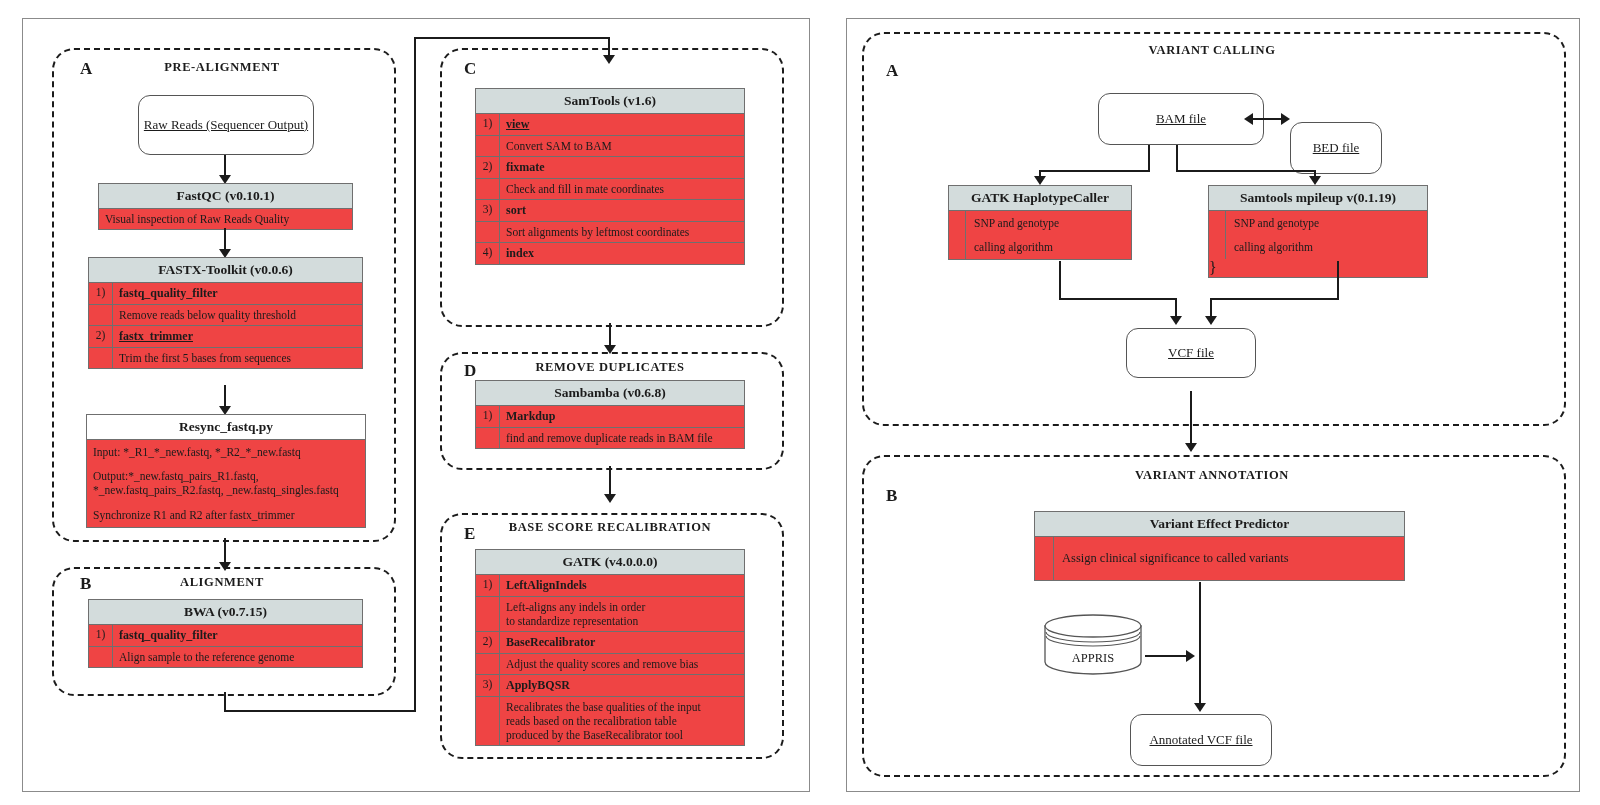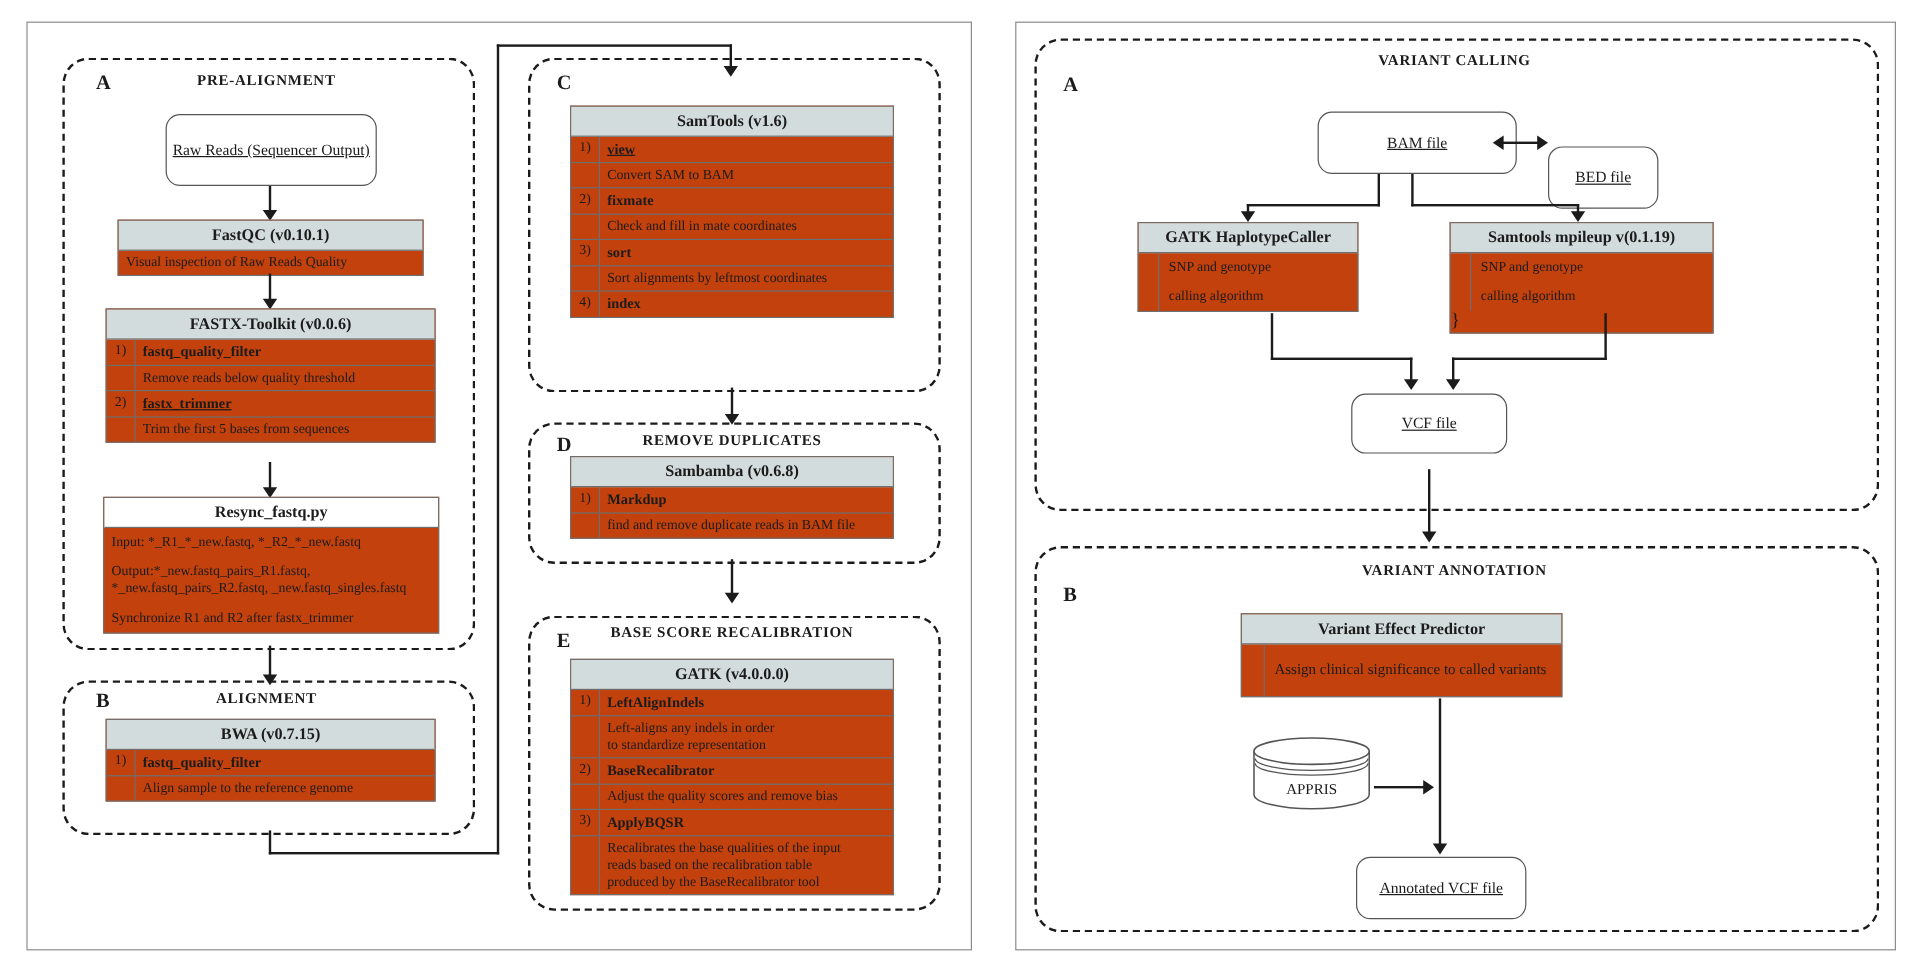--- a/index.html
+++ b/index.html
@@ -10,21 +10,21 @@
   #frame-left{left:22px;top:18px;width:786px;height:772px;}
   #frame-right{left:846px;top:18px;width:732px;height:772px;}
 
   
   .group{position:absolute;border:2px dashed #1b1b1b;border-radius:22px;background:transparent;}
   .group-letter{position:absolute;font-weight:bold;font-size:17px;line-height:1;}
   .group-title{position:absolute;font-weight:bold;font-size:12.5px;letter-spacing:.6px;
                text-align:center;line-height:1;white-space:nowrap;}
 
   
-  .tool{position:absolute;border:1.2px solid #6f6f6f;background:#c2410c;box-sizing:border-box;}
+  .tool{position:absolute;border:1.2px solid #6f6f6f;background:#ef4444;box-sizing:border-box;}
   .tool .hdr{background:#d3dcdc;border-bottom:1.2px solid #6f6f6f;text-align:center;
              font-weight:bold;font-size:13.5px;padding:4px 2px;line-height:1.15;}
   .tool .hdr.plain{background:#fff;}
   .row{display:flex;border-bottom:1.1px solid #6f6f6f;box-sizing:border-box;}
   .row:last-child{border-bottom:none;}
   .num{width:24px;flex:0 0 24px;border-right:1.1px solid #6f6f6f;text-align:center;
        font-size:11.5px;padding:3px 0;box-sizing:border-box;}
   .num.blank{border-right:1.1px solid #6f6f6f;}
   .cmd{flex:1;font-weight:bold;font-size:12px;padding:3px 6px;box-sizing:border-box;}
   .cmd.u{text-decoration:underline;}
@@ -280,21 +280,21 @@
 
 <div class="rbox" style="left:1126px;top:328px;width:130px;height:50px;">VCF file</div>
 
 <div class="ln vl" style="left:1190px;top:391px;height:56px;"></div>
 <div class="arw arw-d" style="left:1185px;top:443px;"></div>
 
 <div class="group" style="left:862px;top:455px;width:700px;height:318px;"></div>
 <div class="group-letter" style="left:886px;top:487px;">B</div>
 <div class="group-title" style="left:862px;top:469px;width:700px;">VARIANT ANNOTATION</div>
 
-<div class="tool" style="left:1034px;top:511px;width:268px;">
+<div class="tool" style="left:1034px;top:511px;width:371px;">
   <div class="hdr">Variant Effect Predictor</div>
   <div style="display:flex;">
     <div style="width:18px;flex:0 0 18px;border-right:1.1px solid #6f6f6f;"></div>
     <div class="desc" style="flex:1;padding:14px 8px;font-size:12.5px;">Assign clinical significance to called variants</div>
   </div>
 </div>
 
 <div class="ln vl" style="left:1199px;top:582px;height:125px;"></div>
 <div class="arw arw-d" style="left:1194px;top:703px;"></div>
 

